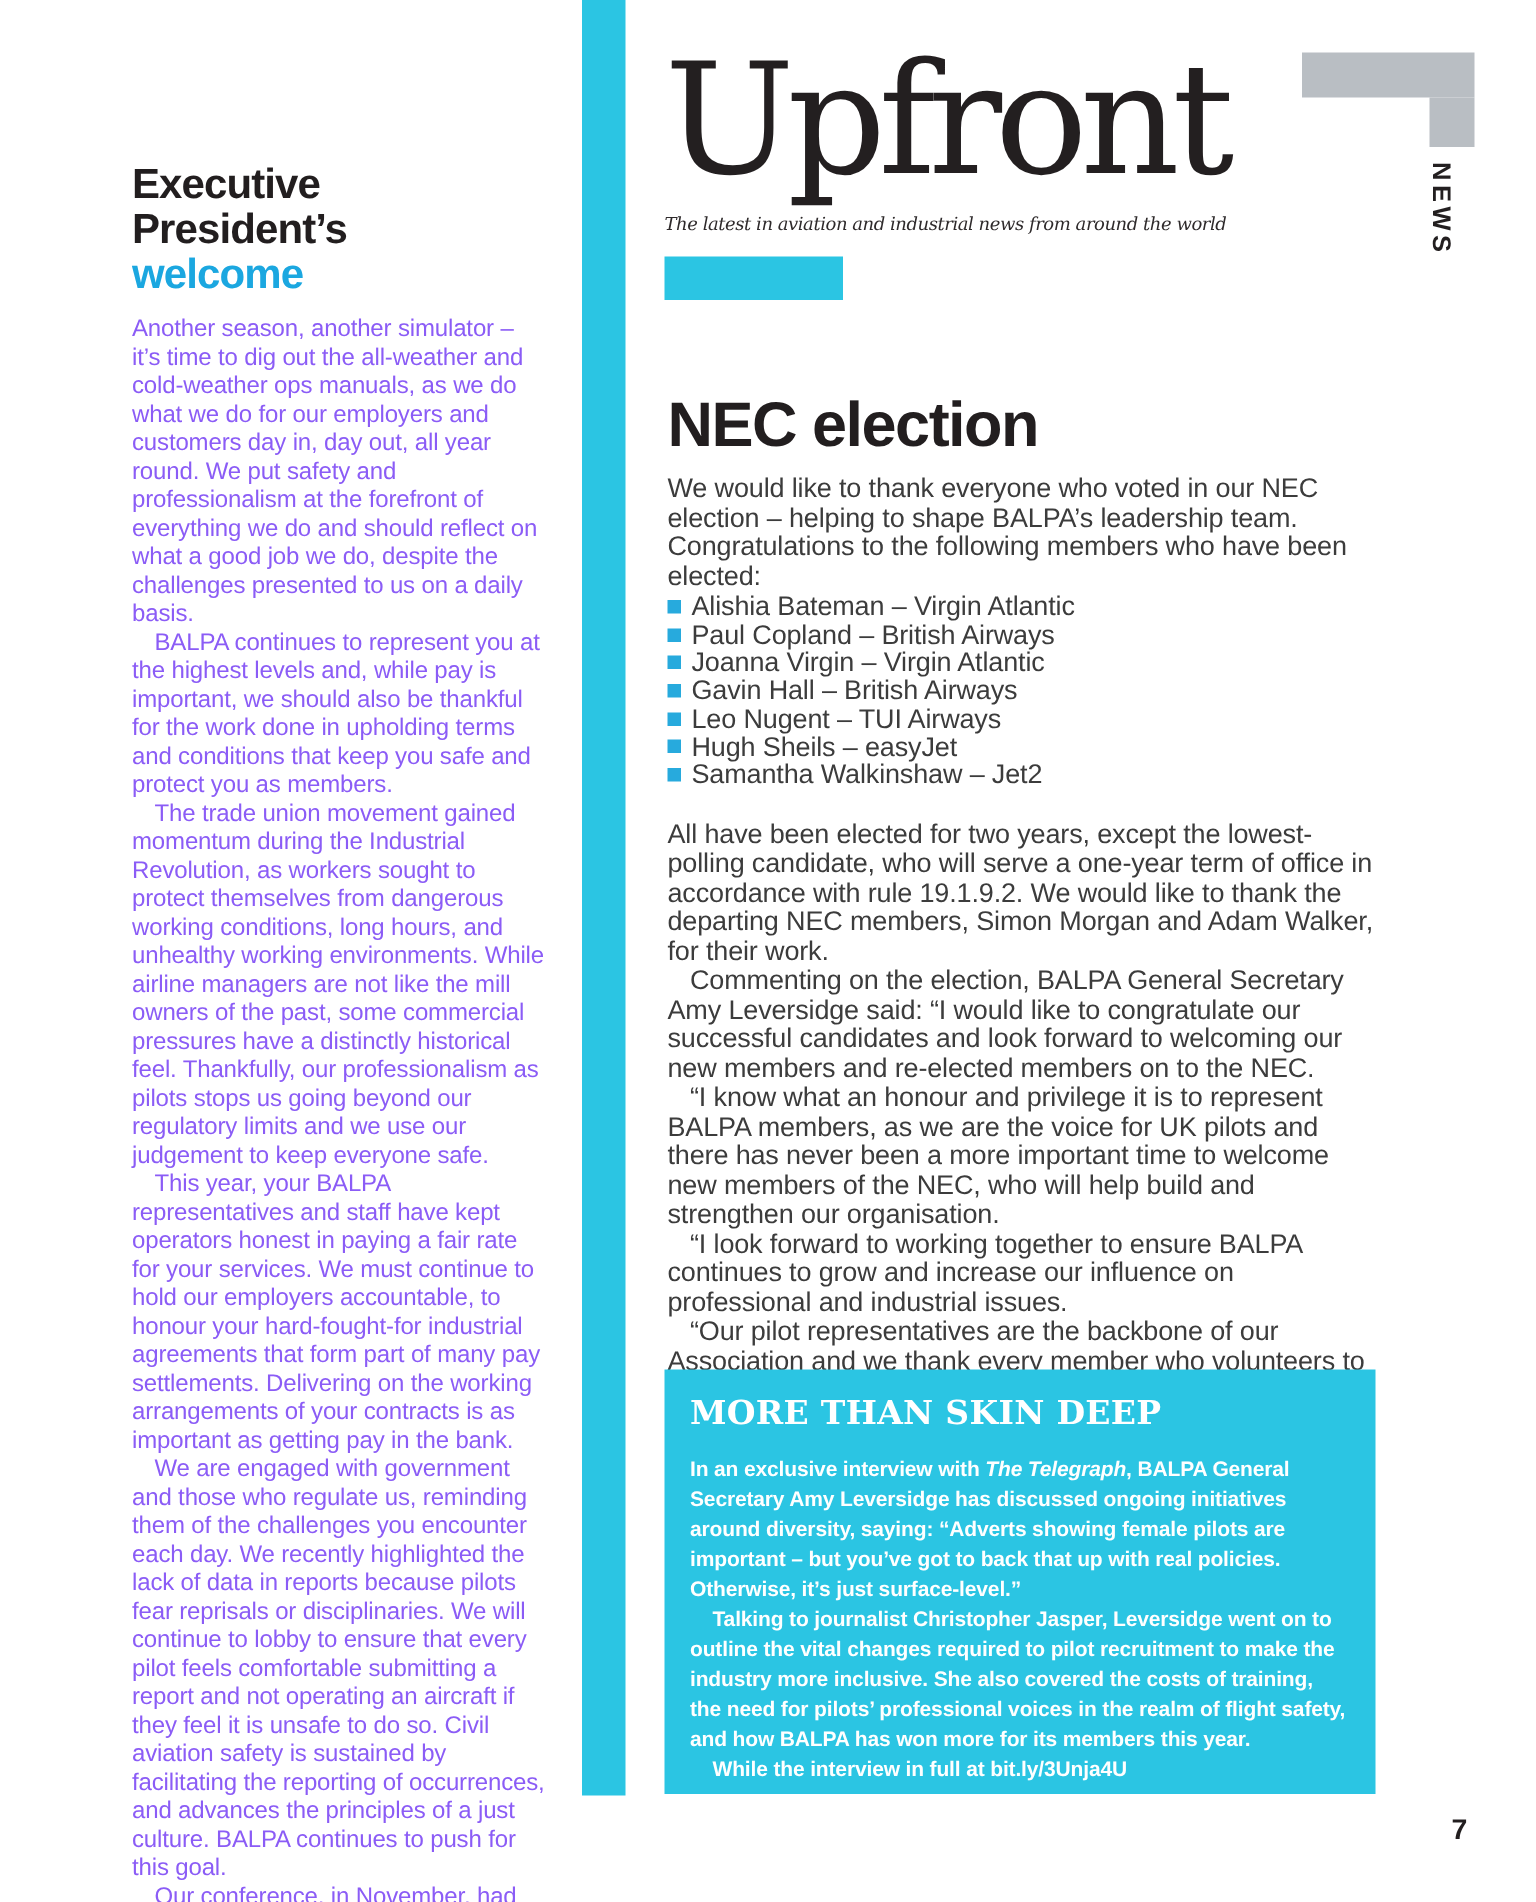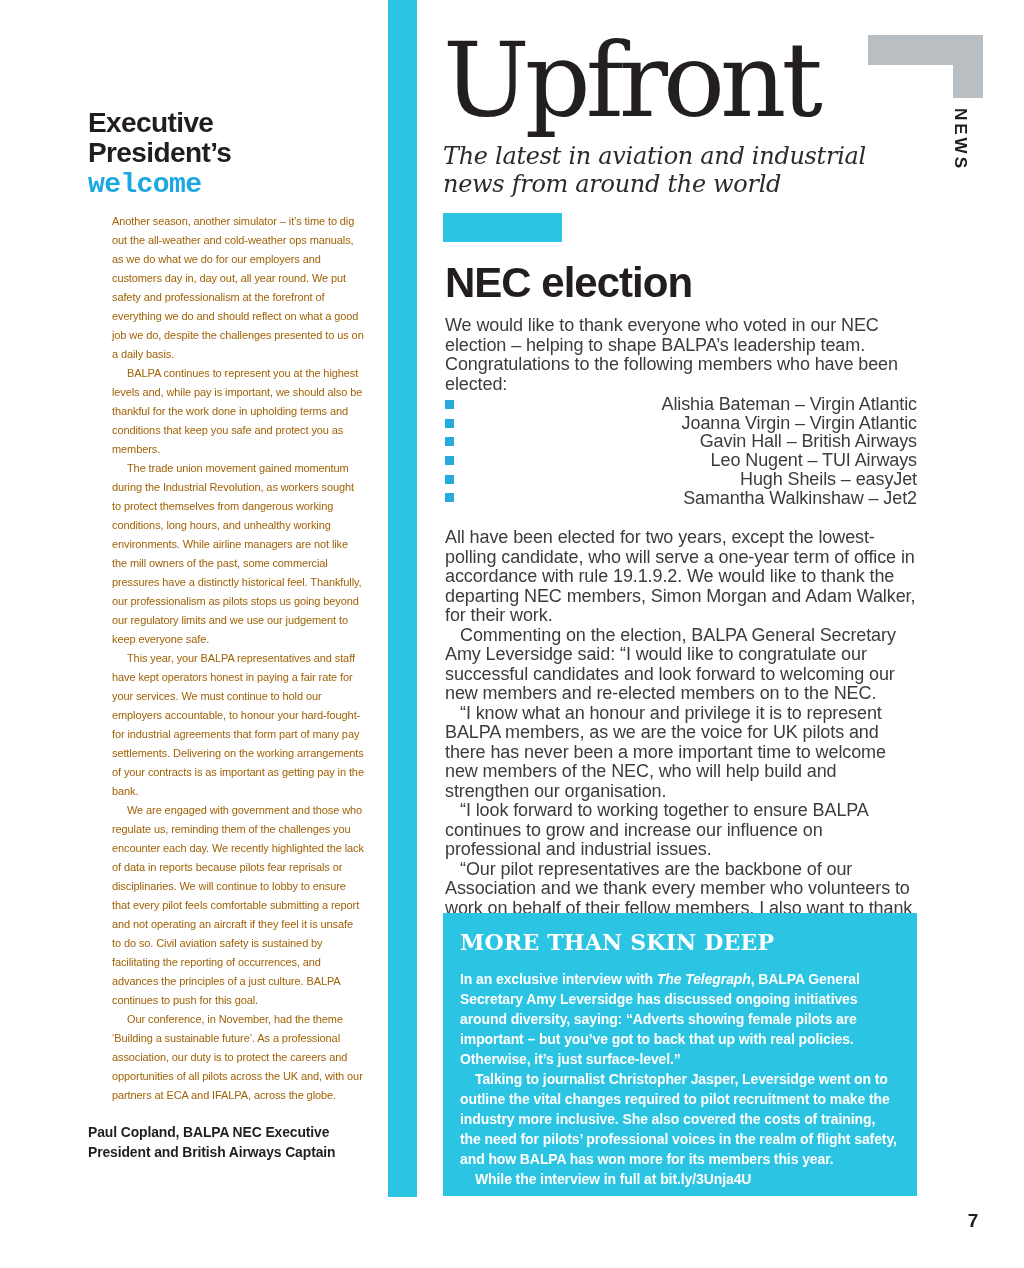--- a/index.html
+++ b/index.html
@@ -13,26 +13,25 @@
   }
 
   
   .left-col {
     position: absolute; left: 88px; top: 108px; width: 276px;
   }
   .welcome-heading {
     font-weight: bold; color: #221e1f;
     font-size: 28px; line-height: 30px; letter-spacing: -0.6px;
   }
-  .welcome-heading .accent { color: #1ba7e0; font-family: Liberation Mono, monospace; }
+  .welcome-heading .accent { color: #1ba7e0; }
   .left-body { margin-top: 12px; }
   .left-body p {
-    font-size: 11px; line-height: 19px; color: #a16207;
+    font-size: 16px; line-height: 19px; color: #8b5cf6;
     letter-spacing: -0.1px;
-    margin-left: 24px;
   }
   .left-body p + p { text-indent: 15px; }
   .byline {
     margin-top: 17px; font-weight: bold; color: #221e1f;
     font-size: 13.9px; line-height: 20px; letter-spacing: -0.1px;
   }
 
   
   .divider-bar {
     position: absolute; left: 388px; top: 0; width: 29px; height: 1197px;
@@ -41,21 +40,21 @@
 
   
   .masthead { position: absolute; left: 443px; top: 26px; width: 472px; }
   .masthead-title {
     font-family: "DejaVu Serif", serif; font-weight: normal;
     font-size: 103px; line-height: 108px; letter-spacing: -5px;
     color: #231f20;
   }
   .masthead-subtitle {
     font-family: "DejaVu Serif", serif; font-style: italic;
-    font-size: 24px; color: #2e2a2b; margin-top: 8px; letter-spacing: -0.3px;
+    font-size: 12px; color: #2e2a2b; margin-top: 8px; letter-spacing: -0.3px;
   }
   .masthead-rule {
     margin-top: 15px; width: 119px; height: 29px; background: #2bc5e3;
   }
   .corner-accent { position: absolute; }
   .corner-accent .bar-h {
     position: absolute; left: 868px; top: 35px; width: 115px; height: 30px;
     background: #b9bec3;
   }
   .corner-accent .bar-v {
@@ -73,21 +72,21 @@
   .nec { position: absolute; left: 445px; top: 260px; width: 472px; }
   .nec-heading {
     font-weight: bold; font-size: 42px; line-height: 46px;
     letter-spacing: -1px; color: #221e1f; margin-bottom: 10px;
   }
   .nec p, .nec li {
     font-size: 18px; line-height: 19.5px; color: #3c3c3c;
     letter-spacing: -0.1px;
   }
   .member-list { list-style: none; margin-top: 1px; }
-  .member-list li { display: flex; align-items: baseline; line-height: 18.7px; justify-content: space-between; }
+  .member-list li { display: flex; align-items: baseline; line-height: 18.7px; }
   .bullet-sq {
     flex: 0 0 auto; width: 9px; height: 9px; background: #27aadd;
     margin-right: 7px; position: relative; top: 0px; align-self: center;
   }
   .nec .after-list { margin-top: 21px; }
   .nec p.indented { text-indent: 15px; }
 
   
   .feature-box {
     position: absolute; left: 443px; top: 913px; width: 474px; height: 283px;
@@ -148,20 +147,24 @@
 <div class="nec">
   <h2 class="nec-heading">NEC election</h2>
   <p>We would like to thank everyone who voted in our NEC election – helping to shape BALPA’s leadership team. Congratulations to the following members who have been elected:</p>
   <ul class="member-list">
     <li>
       <span class="bullet-sq"></span>
       <span>Alishia Bateman – Virgin Atlantic</span>
     </li>
     <li>
       <span class="bullet-sq"></span>
+      <span>Paul Copland – British Airways</span>
+    </li>
+    <li>
+      <span class="bullet-sq"></span>
       <span>Joanna Virgin – Virgin Atlantic</span>
     </li>
     <li>
       <span class="bullet-sq"></span>
       <span>Gavin Hall – British Airways</span>
     </li>
     <li>
       <span class="bullet-sq"></span>
       <span>Leo Nugent – TUI Airways</span>
     </li>

